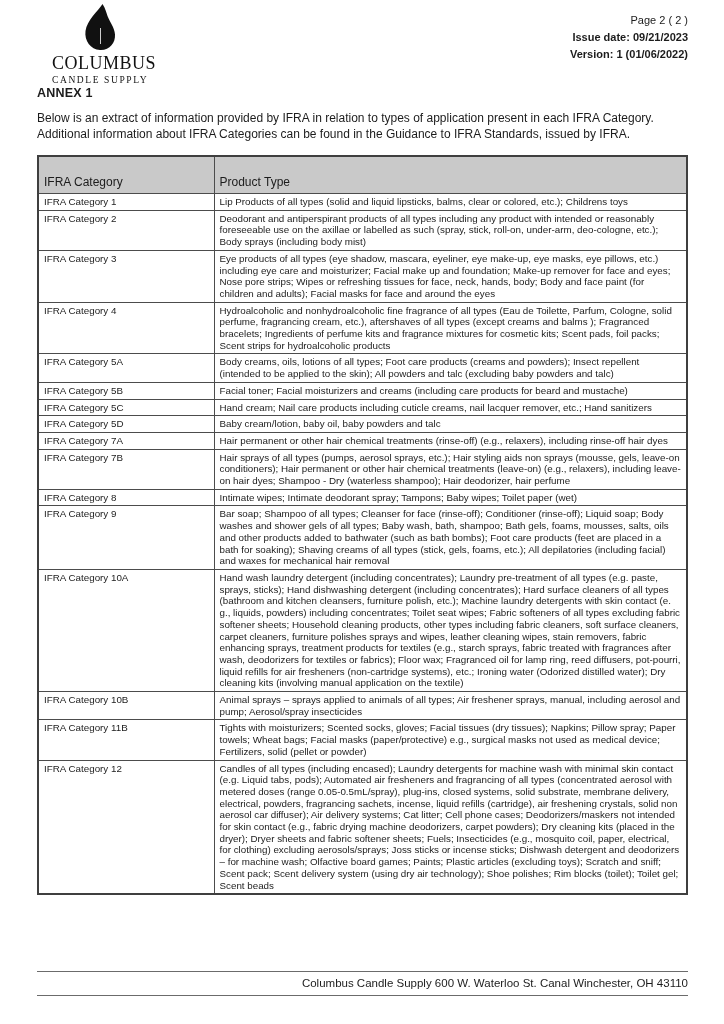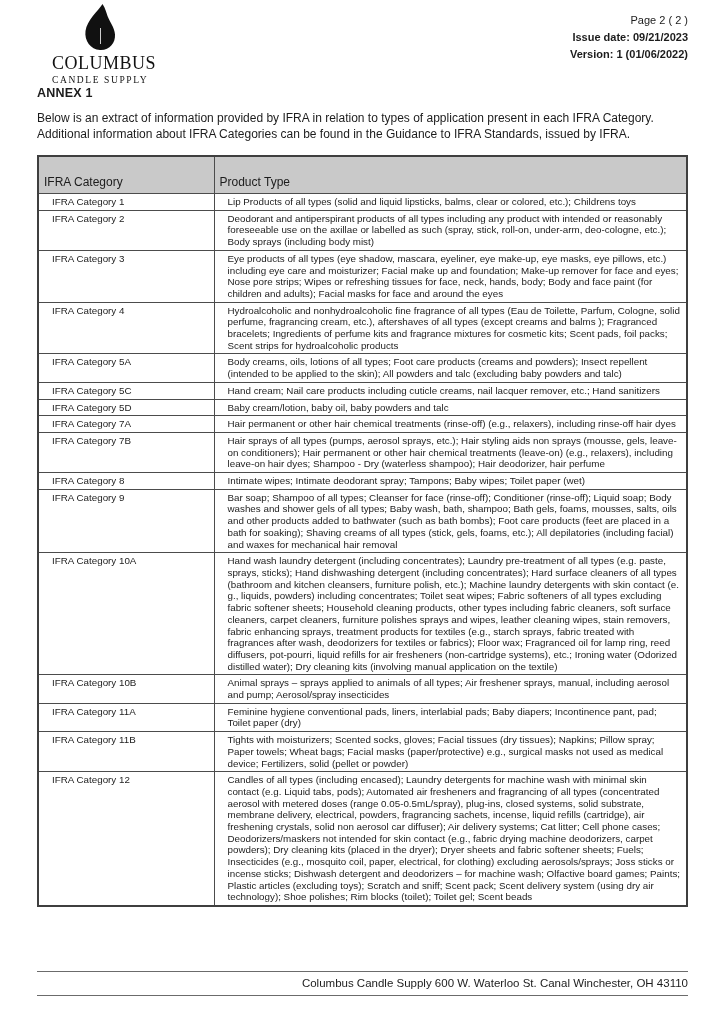--- a/index.html
+++ b/index.html
@@ -79,21 +79,21 @@
   }
   table.ifra th {
     background: #c9c9c9;
     font-weight: normal;
     font-size: 12px;
     padding: 18px 5px 4px 5px;
   }
   table.ifra td {
     font-size: 9.8px;
     line-height: 11.7px;
-    padding: 2px 5px 2px 13px;
+    padding: 2px 5px 2px 5px;
   }
   td.cat-cell { width: 176px; white-space: nowrap; }
 
   
   .footer {
     position: absolute;
     left: 37px; top: 971px;
     width: 651px;
     border-top: 1px solid #6b6b6b;
     border-bottom: 1px solid #6b6b6b;
@@ -145,20 +145,24 @@
         </tr>
       <tr>
           <td class="cat-cell">IFRA Category 4</td>
           <td>Hydroalcoholic and nonhydroalcoholic fine fragrance of all types (Eau de Toilette, Parfum, Cologne, solid perfume, fragrancing cream, etc.), aftershaves of all types (except creams and balms ); Fragranced bracelets; Ingredients of perfume kits and fragrance mixtures for cosmetic kits; Scent pads, foil packs; Scent strips for hydroalcoholic products</td>
         </tr>
       <tr>
           <td class="cat-cell">IFRA Category 5A</td>
           <td>Body creams, oils, lotions of all types; Foot care products (creams and powders); Insect repellent (intended to be applied to the skin); All powders and talc (excluding baby powders and talc)</td>
         </tr>
       <tr>
+          <td class="cat-cell">IFRA Category 5B</td>
+          <td>Facial toner; Facial moisturizers and creams (including care products for beard and mustache)</td>
+        </tr>
+      <tr>
           <td class="cat-cell">IFRA Category 5C</td>
           <td>Hand cream; Nail care products including cuticle creams, nail lacquer remover, etc.; Hand sanitizers</td>
         </tr>
       <tr>
           <td class="cat-cell">IFRA Category 5D</td>
           <td>Baby cream/lotion, baby oil, baby powders and talc</td>
         </tr>
       <tr>
           <td class="cat-cell">IFRA Category 7A</td>
           <td>Hair permanent or other hair chemical treatments (rinse-off) (e.g., relaxers), including rinse-off hair dyes</td>
@@ -175,24 +179,20 @@
           <td class="cat-cell">IFRA Category 9</td>
           <td>Bar soap; Shampoo of all types; Cleanser for face (rinse-off); Conditioner (rinse-off); Liquid soap; Body washes and shower gels of all types; Baby wash, bath, shampoo; Bath gels, foams, mousses, salts, oils and other products added to bathwater (such as bath bombs); Foot care products (feet are placed in a bath for soaking); Shaving creams of all types (stick, gels, foams, etc.); All depilatories (including facial) and waxes for mechanical hair removal</td>
         </tr>
       <tr>
           <td class="cat-cell">IFRA Category 10A</td>
           <td>Hand wash laundry detergent (including concentrates); Laundry pre-treatment of all types (e.g. paste, sprays, sticks); Hand dishwashing detergent (including concentrates); Hard surface cleaners of all types (bathroom and kitchen cleansers, furniture polish, etc.); Machine laundry detergents with skin contact (e. g., liquids, powders) including concentrates; Toilet seat wipes; Fabric softeners of all types excluding fabric softener sheets; Household cleaning products, other types including fabric cleaners, soft surface cleaners, carpet cleaners, furniture polishes sprays and wipes, leather cleaning wipes, stain removers, fabric enhancing sprays, treatment products for textiles (e.g., starch sprays, fabric treated with fragrances after wash, deodorizers for textiles or fabrics); Floor wax; Fragranced oil for lamp ring, reed diffusers, pot-pourri, liquid refills for air fresheners (non-cartridge systems), etc.; Ironing water (Odorized distilled water); Dry cleaning kits (involving manual application on the textile)</td>
         </tr>
       <tr>
           <td class="cat-cell">IFRA Category 10B</td>
           <td>Animal sprays – sprays applied to animals of all types; Air freshener sprays, manual, including aerosol and pump; Aerosol/spray insecticides</td>
-        </tr>
-      <tr>
-          <td class="cat-cell">IFRA Category 11A</td>
-          <td>Feminine hygiene conventional pads, liners, interlabial pads; Baby diapers; Incontinence pant, pad; Toilet paper (dry)</td>
         </tr>
       <tr>
           <td class="cat-cell">IFRA Category 11B</td>
           <td>Tights with moisturizers; Scented socks, gloves; Facial tissues (dry tissues); Napkins; Pillow spray; Paper towels; Wheat bags; Facial masks (paper/protective) e.g., surgical masks not used as medical device; Fertilizers, solid (pellet or powder)</td>
         </tr>
       <tr>
           <td class="cat-cell">IFRA Category 12</td>
           <td>Candles of all types (including encased); Laundry detergents for machine wash with minimal skin contact (e.g. Liquid tabs, pods); Automated air fresheners and fragrancing of all types (concentrated aerosol with metered doses (range 0.05-0.5mL/spray), plug-ins, closed systems, solid substrate, membrane delivery, electrical, powders, fragrancing sachets, incense, liquid refills (cartridge), air freshening crystals, solid non aerosol car diffuser); Air delivery systems; Cat litter; Cell phone cases; Deodorizers/maskers not intended for skin contact (e.g., fabric drying machine deodorizers, carpet powders); Dry cleaning kits (placed in the dryer); Dryer sheets and fabric softener sheets; Fuels; Insecticides (e.g., mosquito coil, paper, electrical, for clothing) excluding aerosols/sprays; Joss sticks or incense sticks; Dishwash detergent and deodorizers – for machine wash; Olfactive board games; Paints; Plastic articles (excluding toys); Scratch and sniff; Scent pack; Scent delivery system (using dry air technology); Shoe polishes; Rim blocks (toilet); Toilet gel; Scent beads</td>
         </tr>
     </tbody>

